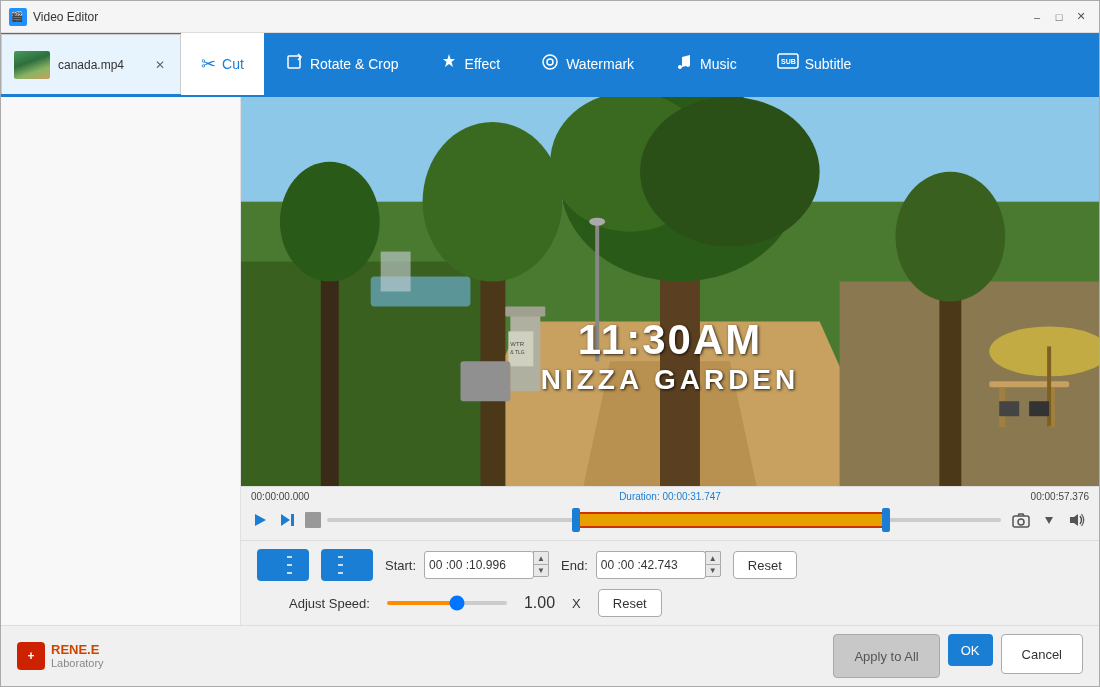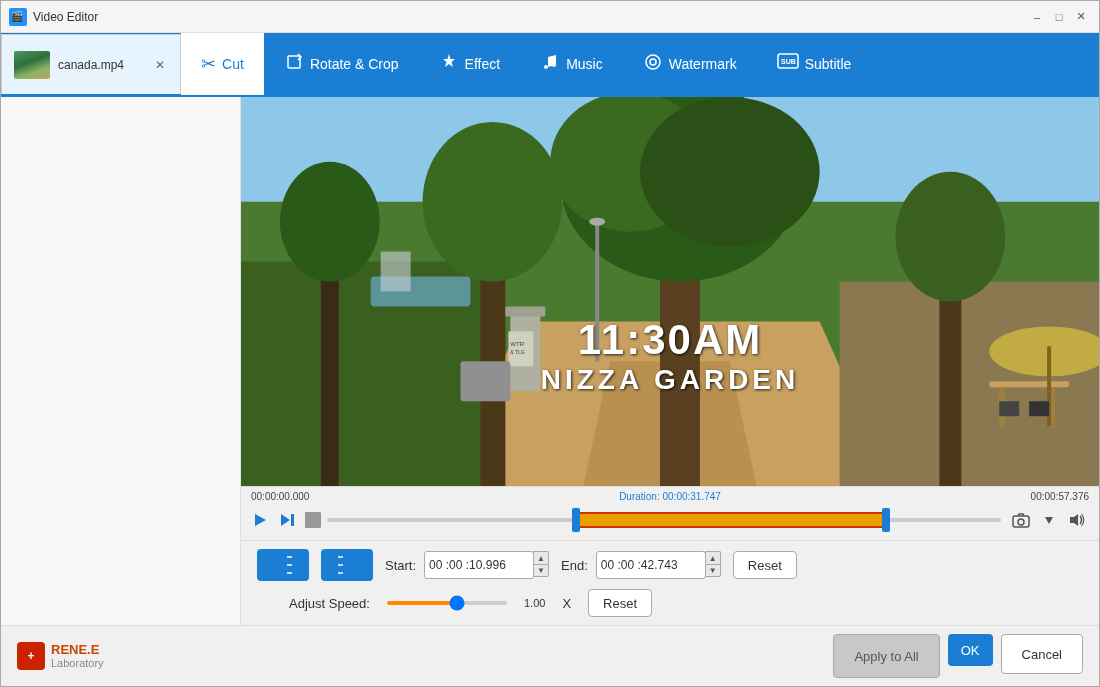--- a/index.html
+++ b/index.html
@@ -387,21 +387,21 @@
     }
     .speed-slider {
       width: 120px;
       height: 4px;
       background: linear-gradient(to right, #ff6600 60%, #ccc 60%);
       border-radius: 2px;
       appearance: none;
       cursor: pointer;
     }
     .speed-value {
-      font-size: 11px;
+      font-size: 16px;
       color: #333;
     }
     .speed-x {
       font-size: 13px;
       color: #333;
     }
     .speed-reset-btn {
       background: white;
       color: #333;
       border: 1px solid #aaa;
@@ -557,34 +557,34 @@
       <button class="nav-tab">
         <span class="nav-tab-icon">
           <svg width="20" height="20" viewBox="0 0 20 20" fill="white">
             <path d="M10 2 L11.5 7 L16 7 L12.5 10 L14 15 L10 12 L6 15 L7.5 10 L4 7 L8.5 7 Z"></path>
           </svg>
         </span>
         <span>Effect</span>
       </button>
       <button class="nav-tab">
         <span class="nav-tab-icon">
-          <svg width="20" height="20" viewBox="0 0 20 20" fill="white">
-            <path d="M8 15 L8 5 L16 3 L16 13 M8 15 C8 16.1 7.1 17 6 17 C4.9 17 4 16.1 4 15 C4 13.9 4.9 13 6 13 C7.1 13 8 13.9 8 15 Z M16 13 C16 14.1 15.1 15 14 15 C12.9 15 12 14.1 12 13 C12 11.9 12.9 11 14 11 C15.1 11 16 11.9 16 13 Z"></path>
-          </svg>
-        </span>
-        <span>Music</span>
-      </button>
-      <button class="nav-tab">
-        <span class="nav-tab-icon">
           <svg width="20" height="20" viewBox="0 0 20 20" fill="none">
             <circle cx="10" cy="10" r="7" stroke="white" stroke-width="1.5"></circle>
             <circle cx="10" cy="10" r="3" stroke="white" stroke-width="1.5"></circle>
           </svg>
         </span>
         <span>Watermark</span>
+      </button>
+      <button class="nav-tab">
+        <span class="nav-tab-icon">
+          <svg width="20" height="20" viewBox="0 0 20 20" fill="white">
+            <path d="M8 15 L8 5 L16 3 L16 13 M8 15 C8 16.1 7.1 17 6 17 C4.9 17 4 16.1 4 15 C4 13.9 4.9 13 6 13 C7.1 13 8 13.9 8 15 Z M16 13 C16 14.1 15.1 15 14 15 C12.9 15 12 14.1 12 13 C12 11.9 12.9 11 14 11 C15.1 11 16 11.9 16 13 Z"></path>
+          </svg>
+        </span>
+        <span>Music</span>
       </button>
       <button class="nav-tab">
         <span class="nav-tab-icon">
           <svg width="22" height="18" viewBox="0 0 22 18" fill="none">
             <rect x="1" y="1" width="20" height="14" rx="2" stroke="white" stroke-width="1.5"></rect>
             <text x="4" y="11" font-size="7" fill="white" font-weight="bold">SUB</text>
           </svg>
         </span>
         <span>Subtitle</span>
       </button>

